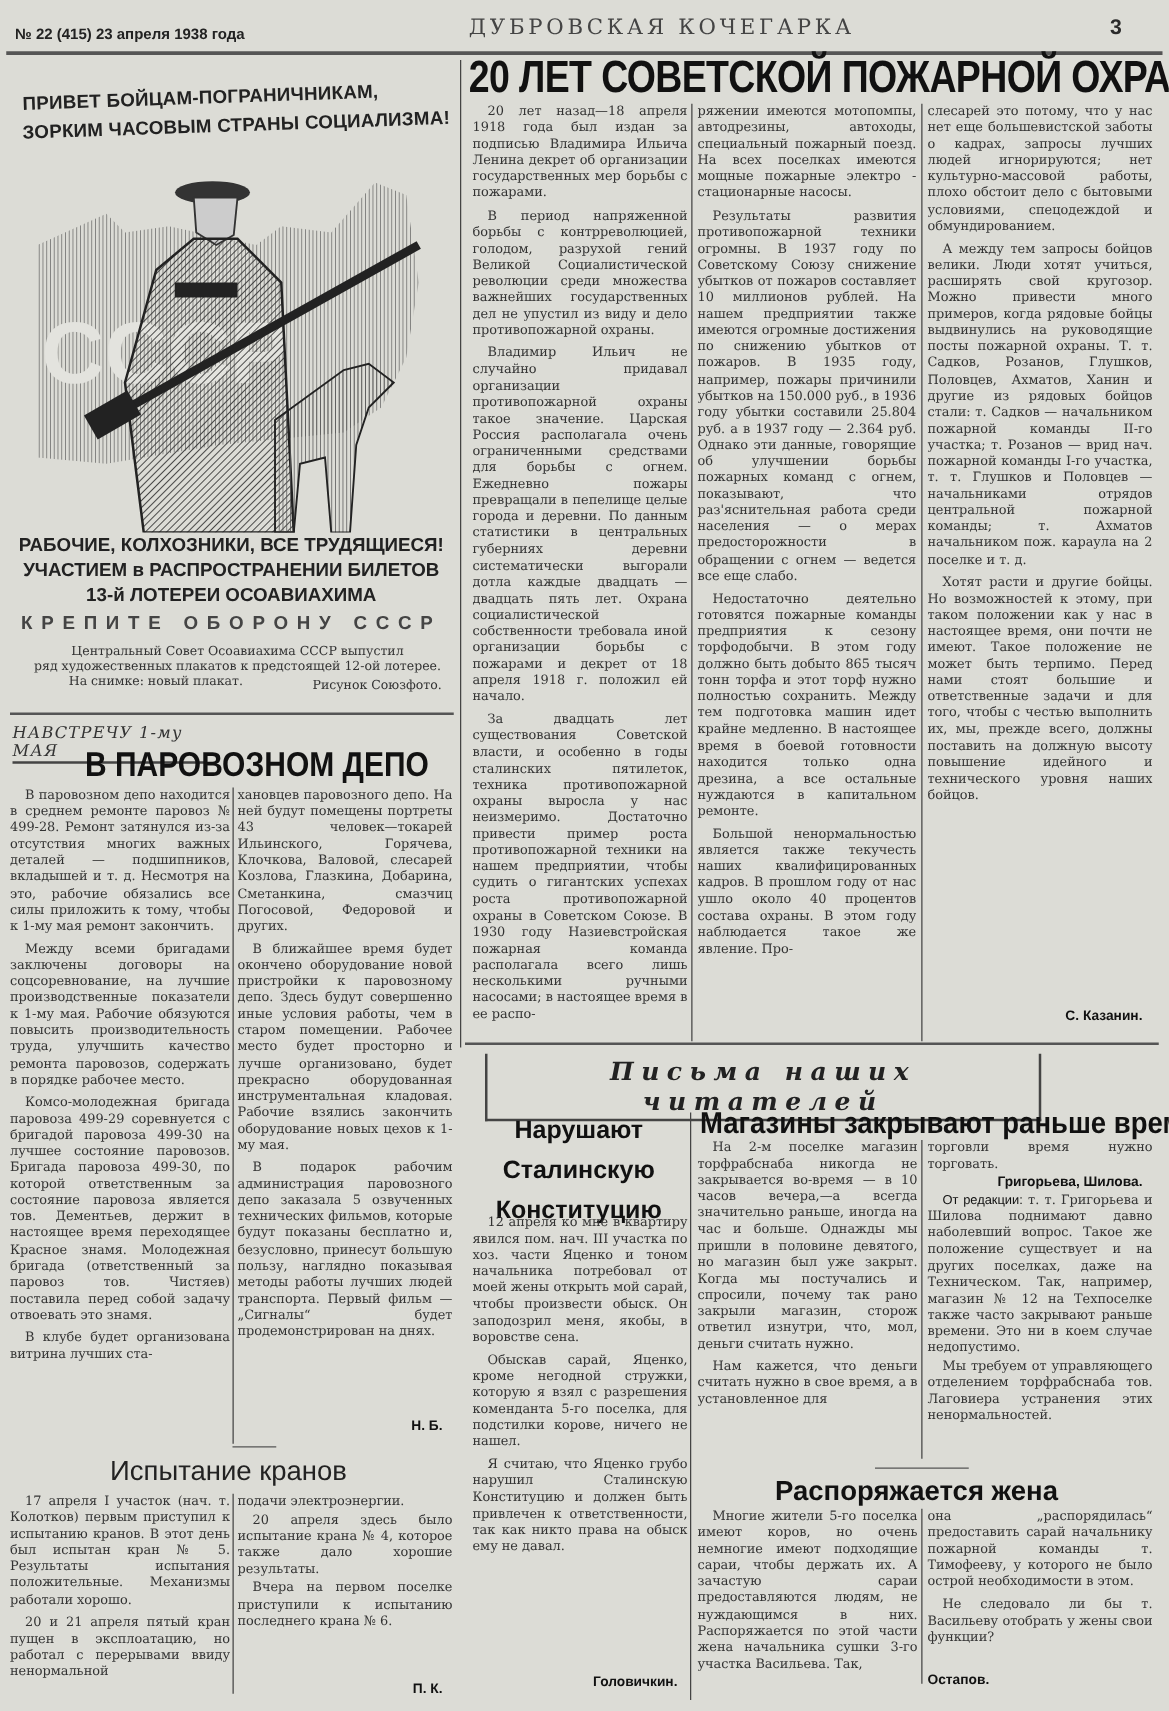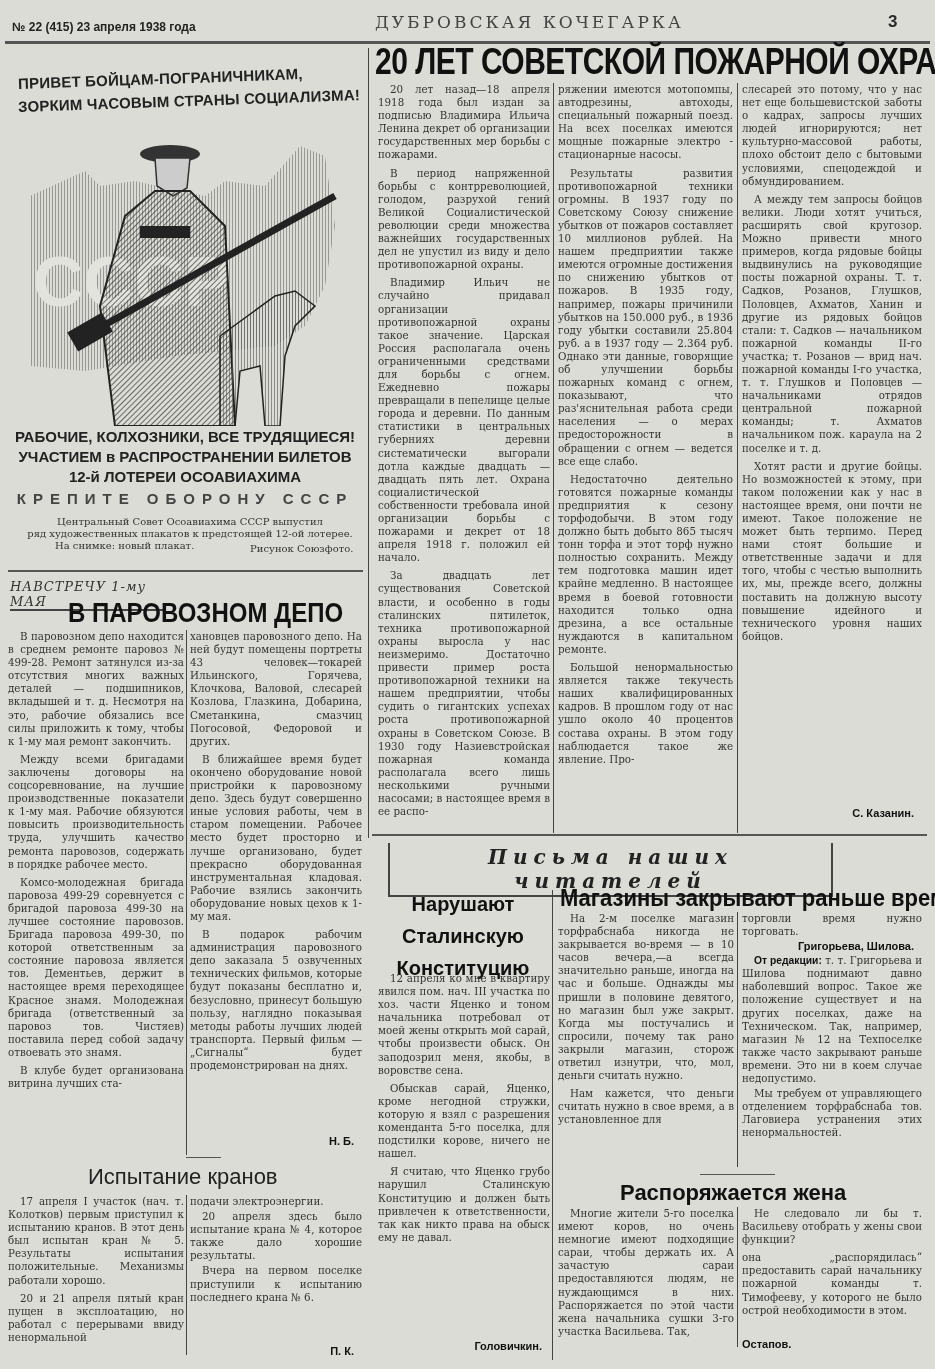--- a/index.html
+++ b/index.html
@@ -6,21 +6,21 @@
 html,body{width:935px;height:1369px;overflow:hidden}
 body{background:#dcdcd6;color:#2a2a2a;font-family:"DejaVu Serif",serif;position:relative}
 .abs{position:absolute}
 .masthead-num{left:12px;top:20px;font:bold 12px "Liberation Sans",sans-serif;color:#222}
 .masthead-title{left:375px;top:12px;font:17px "DejaVu Serif",serif;letter-spacing:3px;color:#444}
 .masthead-page{left:888px;top:12px;font:bold 17px "Liberation Sans",sans-serif}
 .rule{background:#555}
 .vrule{background:#444;width:1px}
 p.txt{font:10.3px/13.1px "DejaVu Serif",serif;text-align:justify;text-indent:12px;margin-bottom:5px;color:#333}
 .col{position:absolute;overflow:hidden}
-.bold-name{font-family:"Liberation Sans",sans-serif;font-weight:bold;color:#111}
+.bold-name{font-family:"Liberation Sans",sans-serif;font-weight:normal;color:#111}
 .sign{font:bold 11px "Liberation Sans",sans-serif;text-align:right;color:#111;padding-right:8px}
 .h-main{left:375px;top:42px;width:545px;font:bold 30px "Liberation Sans",sans-serif;color:#111;letter-spacing:-0.5px;transform:scaleY(1.2);transform-origin:top left;white-space:nowrap}
 .poster-head{font:bold 15px "Liberation Sans",sans-serif;color:#222;letter-spacing:.2px}
 .poster-slogan{font:bold 15px "Liberation Sans",sans-serif;color:#222;text-align:center}
 .kicker{font:italic 13px "DejaVu Serif",serif;color:#333;letter-spacing:1px;border-bottom:2px solid #444}
 .h2{font:bold 24px "Liberation Sans",sans-serif;color:#111;white-space:nowrap}
 .h3{font:22px "Liberation Sans",sans-serif;color:#222}
 .letters-banner{border:2px solid #444;border-top:none;border-bottom:2px solid #444;font:italic bold 20px "DejaVu Serif",serif;letter-spacing:6px;color:#222;text-align:center;padding:2px 0}
 .h-side{font:bold 20px/32px "Liberation Sans",sans-serif;color:#111;text-align:center}
 .h-letter{font:bold 22px "Liberation Sans",sans-serif;color:#111;white-space:nowrap}
@@ -57,21 +57,21 @@
     <rect x="115" y="100" width="50" height="12" fill="#222"></rect>
 
     <line x1="60" y1="210" x2="310" y2="70" stroke="#222" stroke-width="7"></line>
     <rect x="45" y="195" width="40" height="22" transform="rotate(-30 65 206)" fill="#222"></rect>
 
     <path d="M195 210 L250 170 L270 165 L290 180 L270 200 L260 230 L255 300 L240 300 L235 240 L215 245 L210 300 L195 300 Z" fill="url(#vhatch)" stroke="#222" stroke-width="1.5"></path>
   </svg>
 
   <div class="abs poster-slogan" style="left:0;top:400px;width:370px">УЧАСТИЕМ в РАСПРОСТРАНЕНИИ БИЛЕТОВ</div>
   <div class="abs poster-slogan" style="left:0;top:380px;width:370px">РАБОЧИЕ, КОЛХОЗНИКИ, ВСЕ ТРУДЯЩИЕСЯ!</div>
-  <div class="abs poster-slogan" style="left:0;top:420px;width:370px">12-й ЛОТЕРЕИ ОСОАВИАХИМА</div>
+  <div class="abs poster-slogan" style="left:0;top:420px;width:370px">13-й ЛОТЕРЕИ ОСОАВИАХИМА</div>
   <div class="abs poster-slogan" style="left:0;top:442px;width:370px;letter-spacing:7px;color:#444">КРЕПИТЕ ОБОРОНУ СССР</div>
   <div class="abs caption" style="left:20px;top:468px;width:340px">Центральный Совет  Осоавиахима СССР выпустил</div>
   <div class="abs caption" style="left:20px;top:480px;width:340px">ряд художественных плакатов к предстоящей 12-ой лотерее.</div>
   <div class="abs caption" style="left:55px;top:492px">На снимке: новый плакат.</div>
   <div class="abs caption" style="left:250px;top:495px">Рисунок Союзфото.</div>
 </div>
 <div class="abs rule" style="left:8px;top:570px;width:355px;height:2px"></div>
 
 <div class="abs vrule" style="left:368px;top:48px;height:790px"></div>
 
@@ -158,16 +158,16 @@
   <p class="txt">Мы требуем от управляющего отделением торфрабснаба тов. Лаговиера устранения этих ненормальностей.</p>
 </div>
 <div class="abs rule" style="left:700px;top:1174px;width:75px;height:1px"></div>
 
 <div class="abs h-letter" style="left:620px;top:1180px">Распоряжается жена</div>
 <div class="col" style="left:558px;top:1207px;width:176px;height:150px">
   <p class="txt">Многие жители 5-го поселка имеют коров, но очень немногие имеют подходящие сараи, чтобы держать их. А зачастую сараи предоставляются людям, не нуждающимся в них. Распоряжается по этой части жена начальника сушки 3-го участка Васильева. Так,</p>
 </div>
 <div class="abs vrule" style="left:737px;top:1207px;height:140px"></div>
 <div class="col" style="left:742px;top:1207px;width:180px;height:130px">
+  <p class="txt" style="text-indent:0">она „распорядилась“ предоставить сарай начальнику пожарной команды т. Тимофееву, у которого не было острой необходимости в этом.</p>
   <p class="txt">Не следовало ли бы т. Васильеву отобрать у жены свои функции?</p>
-  <p class="txt" style="text-indent:0">она „распорядилась“ предоставить сарай начальнику пожарной команды т. Тимофееву, у которого не было острой необходимости в этом.</p>
 </div>
 <div class="abs sign" style="left:742px;top:1338px;width:180px;text-align:left">Остапов.</div>
 
 </body></html>

